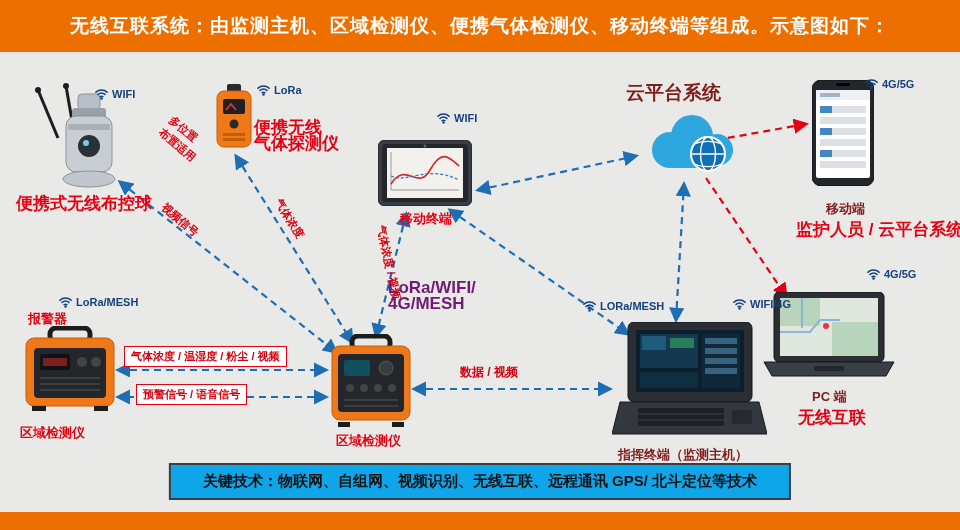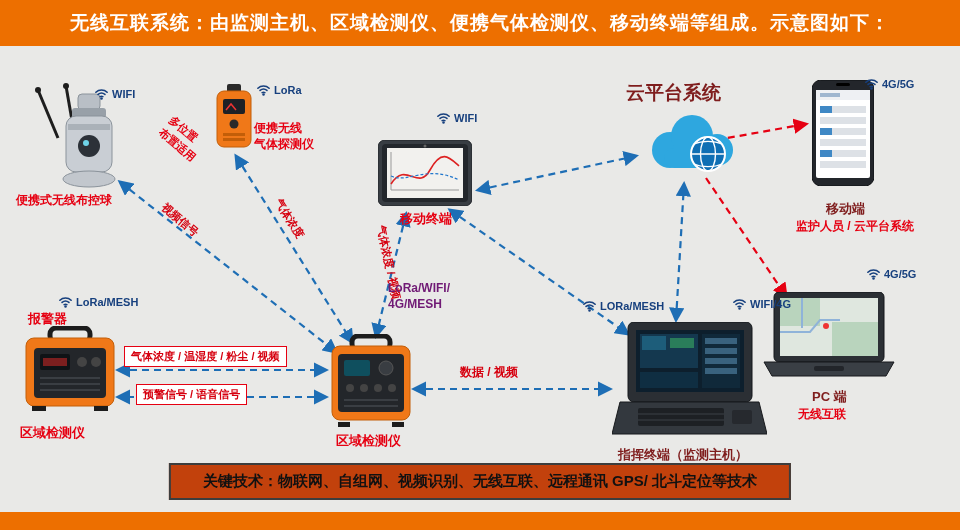--- a/index.html
+++ b/index.html
@@ -1,28 +1,28 @@
 <!DOCTYPE html>
 <html><head>
 <meta charset="utf-8">
 <style>
   *{margin:0;padding:0;box-sizing:border-box}
   html,body{width:960px;height:530px}
   body{font-family:"Liberation Sans","DejaVu Sans",sans-serif;background:#e9e9e7;overflow:hidden}
   .stage{position:relative;width:960px;height:530px;background:#e9e9e7}
-  .banner{position:absolute;top:0;left:0;right:0;height:46px;background:#ED6F00;display:flex;align-items:center;justify-content:center;z-index:4}
+  .banner{position:absolute;top:0;left:0;right:0;height:52px;background:#ED6F00;display:flex;align-items:center;justify-content:center;z-index:4}
   .banner span{color:#fff;font-weight:bold;font-size:19px;letter-spacing:1px}
   .bottom-strip{position:absolute;left:0;right:0;bottom:0;height:18px;background:#ED6F00;z-index:4}
-  .tech-box{position:absolute;left:50%;transform:translateX(-50%);bottom:30px;background:#c2410c;border:2px solid #3d3d3d;padding:7px 32px;font-weight:bold;font-size:15px;color:#111;white-space:nowrap;z-index:4}
+  .tech-box{position:absolute;left:50%;transform:translateX(-50%);bottom:30px;background:#0ea5e9;border:2px solid #3d3d3d;padding:7px 32px;font-weight:bold;font-size:15px;color:#111;white-space:nowrap;z-index:4}
   .dev{position:absolute;z-index:2}
   .lbl{position:absolute;font-weight:bold;white-space:nowrap;z-index:3}
   .red{color:#E60012}
   .black{color:#7f1d1d}
   .navy{color:#701a75}
-  .f13{font-size:13px}.f12{font-size:12px}.f11{font-size:11px}.f19{font-size:19px}
+  .f13{font-size:13px}.f12{font-size:17px}.f11{font-size:11px}.f19{font-size:19px}
   .radio{position:absolute;display:flex;align-items:center;gap:3px;font-weight:bold;color:#17407E;font-size:11px;z-index:3;white-space:nowrap}
   .link-lbl{position:absolute;font-weight:bold;color:#D6000F;font-size:11px;white-space:nowrap;z-index:3}
   .rot{transform-origin:left top}
   .boxed{background:#fff;border:1px solid #E60012;padding:2px 6px}
   .two-line{line-height:16px}
   svg.overlay{position:absolute;left:0;top:0;z-index:1;pointer-events:none}
 </style>
 </head>
 <body>
 

